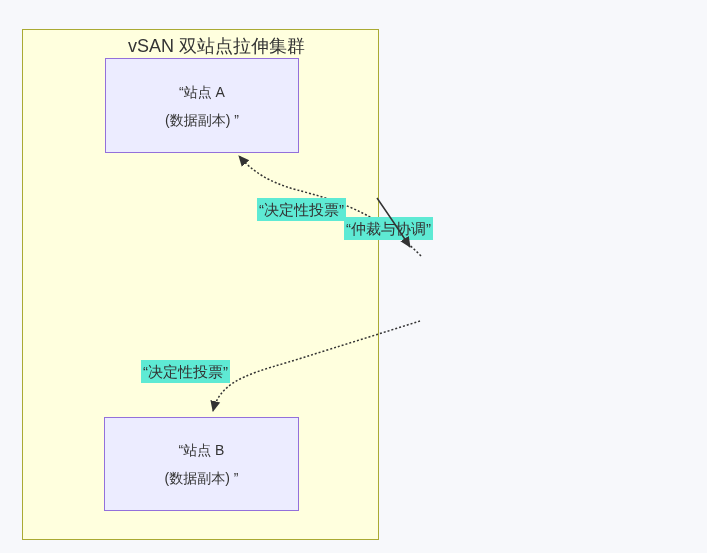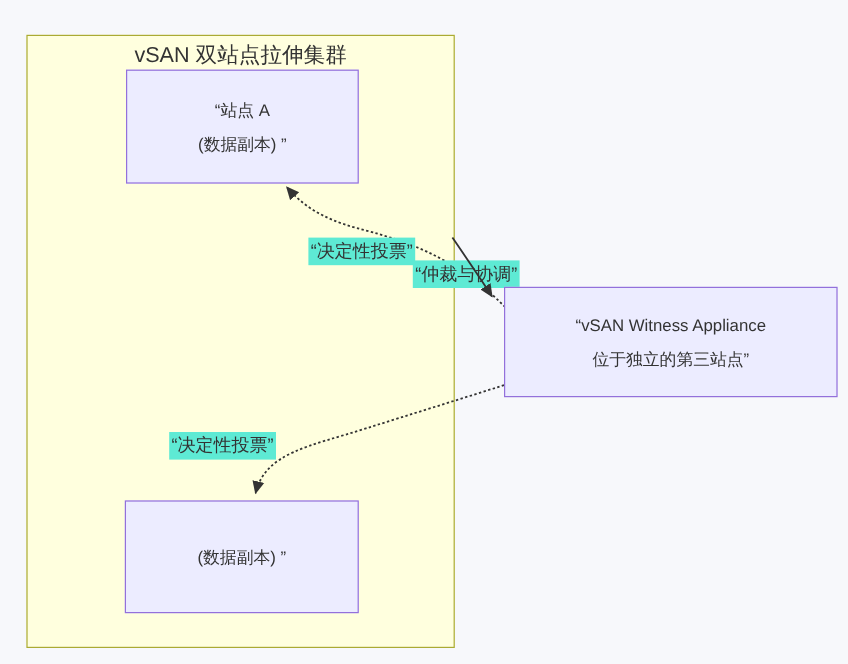--- a/index.html
+++ b/index.html
@@ -21,21 +21,21 @@
     left: 22px;
     top: 29px;
     width: 357px;
     height: 511px;
     background: #FFFFDE;
     border: 1px solid #AAAA33;
     box-sizing: border-box;
   }
   .cluster-title {
     position: absolute;
-    left: 0;
+    left: 16px;
     top: 5px;
     width: 100%;
     text-align: center;
     font-size: 18px;
     line-height: 22px;
     color: #333333;
     white-space: nowrap;
   }
   .node {
     position: absolute;
@@ -113,21 +113,18 @@
     </defs>
     <path class="edge" d="M 377 198 C 388 214, 399 230, 410 247" marker-end="url(#arrow-o)"></path>
   </svg>
 
   <div class="node node-a">
     <span>“站点 A</span>
     <span>(数据副本) ”</span>
   </div>
 
   <div class="node node-b">
+    <span>“站点 B</span>
     <span>(数据副本) ”</span>
   </div>
 
-  <div class="node node-w">
-    <span>“vSAN Witness Appliance</span>
-    <span>位于独立的第三站点”</span>
-  </div>
 
 </div>
 
 </body></html>

